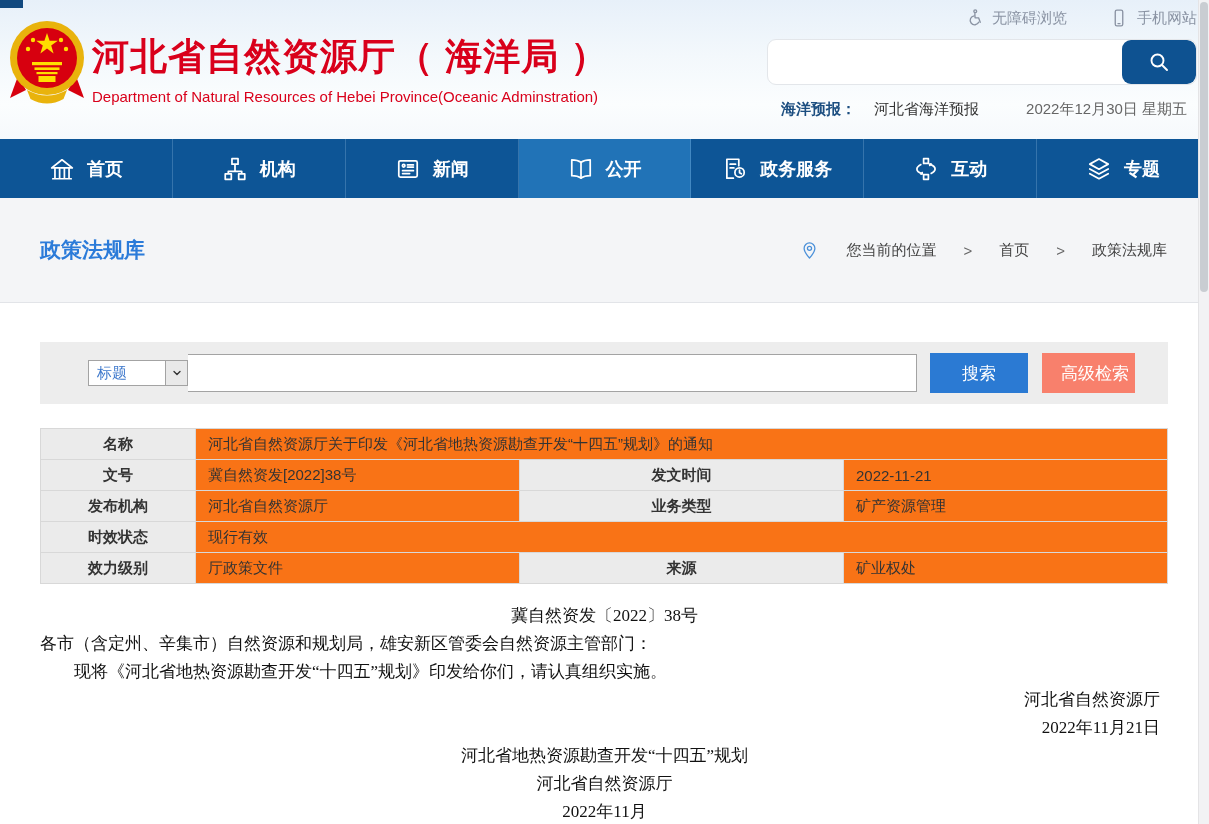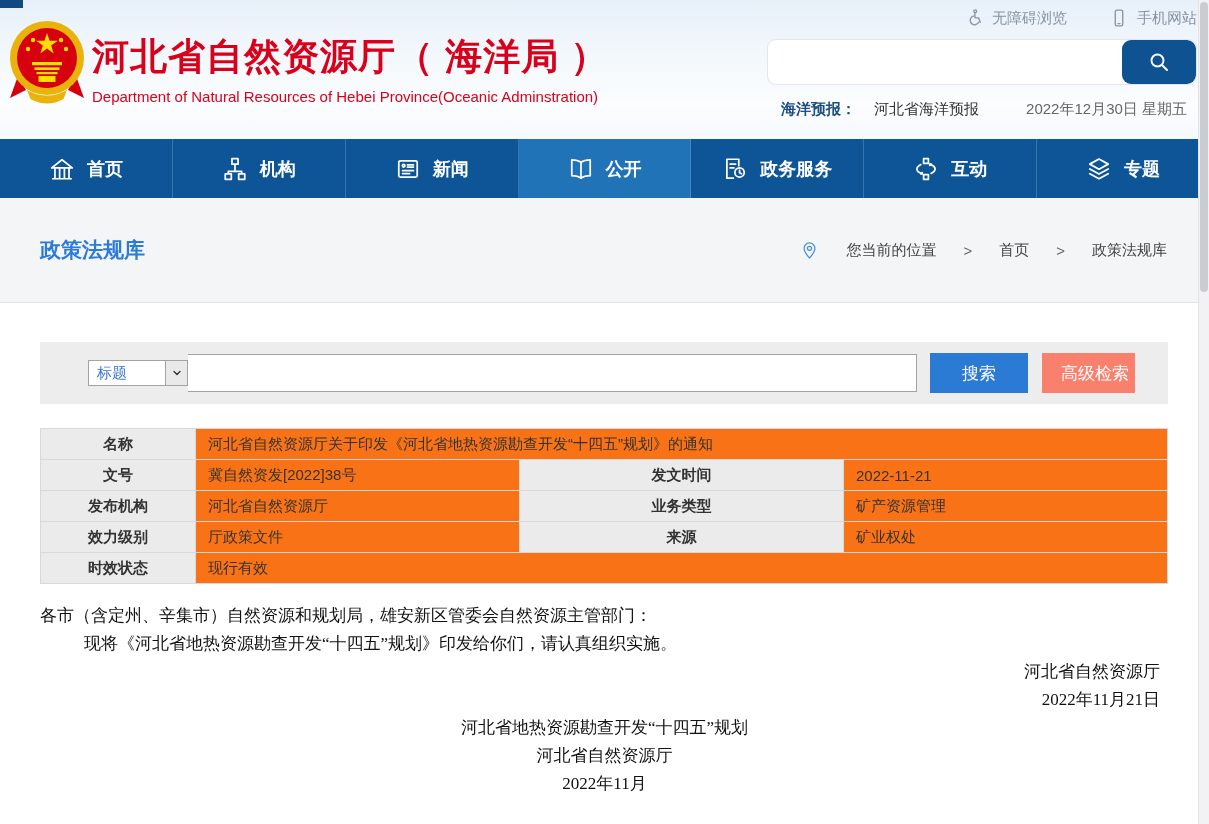--- a/index.html
+++ b/index.html
@@ -69,21 +69,21 @@
   .detail-table th, .detail-table td { border:1px solid #d8d8d8; height:31px; }
   .detail-table th { background:#ebebeb; font-weight:bold; width:155px; text-align:center;
     padding:0 4px; }
   .detail-table td { background:#f97316; padding:0 12px; text-align:left; }
   
   .document { margin-top:18px; font-family:"Liberation Serif","DejaVu Serif",serif;
     font-size:17px; color:#111; }
   .document p { margin:0; line-height:28px; }
   .p-center { text-align:center; }
   .p-left { padding-left:40px; }
-  .p-indent { padding-left:50px; text-indent:2em; }
+  .p-indent { padding-left:40px; text-indent:2em; }
   .p-right { text-align:right; padding-right:49px; }
   
   .scrollbar { position:absolute; top:0; right:0; width:11px; height:824px;
     background:#f2f2f4; border-left:1px solid #e4e4e6; }
   .scrollbar-thumb { position:absolute; top:2px; left:1px; width:8px; height:290px;
     background:#c9cdd2; border-radius:4px; }
   svg { display:block; }
 </style>
 </head>
 <body>
@@ -278,33 +278,34 @@
     <th>发文时间</th>
     <td>2022-11-21</td>
   </tr>
   <tr>
     <th>发布机构</th>
     <td>河北省自然资源厅</td>
     <th>业务类型</th>
     <td>矿产资源管理</td>
   </tr>
   <tr>
+    <th>时效状态</th>
+    <td colspan="3">现行有效</td>
+  </tr>
+  <tr>
     <th>效力级别</th>
     <td>厅政策文件</td>
     <th>来源</th>
     <td>矿业权处</td>
   </tr>
-  <tr>
-    <th>时效状态</th>
-    <td colspan="3">现行有效</td>
-  </tr>
 </tbody>
   </table>
 
 <div class="document">
+  <p class="p-center">冀自然资发〔2022〕38号</p>
   <p class="p-left">各市（含定州、辛集市）自然资源和规划局，雄安新区管委会自然资源主管部门：</p>
   <p class="p-indent">现将《河北省地热资源勘查开发“十四五”规划》印发给你们，请认真组织实施。</p>
   <p class="p-right">河北省自然资源厅</p>
   <p class="p-right">2022年11月21日</p>
   <p class="p-center">河北省地热资源勘查开发“十四五”规划</p>
   <p class="p-center">河北省自然资源厅</p>
   <p class="p-center">2022年11月</p>
 </div>
 
 <div class="scrollbar">

